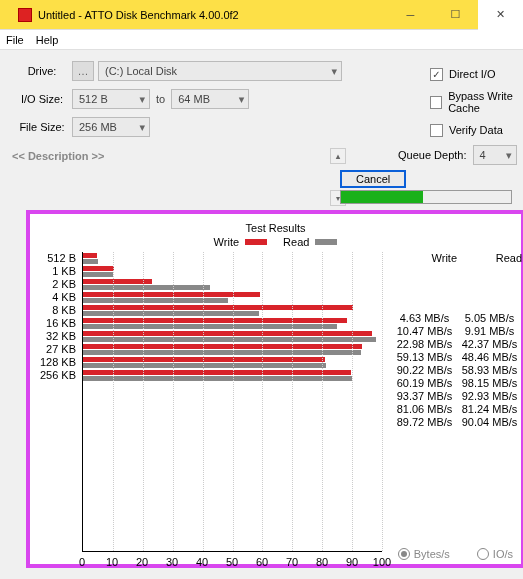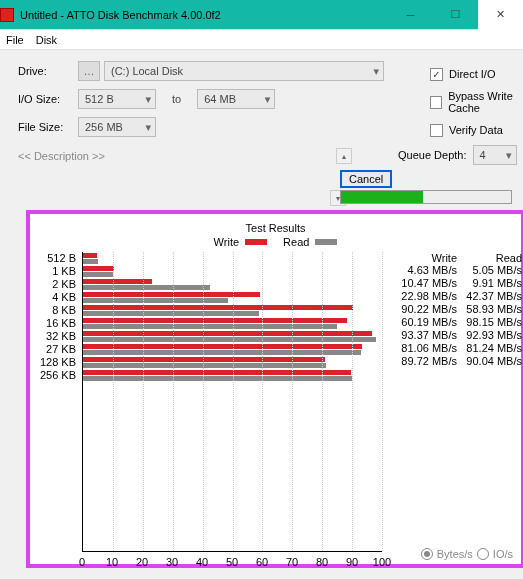--- a/index.html
+++ b/index.html
@@ -1,40 +1,40 @@
 <!DOCTYPE html>
 <html><head>
 <meta charset="utf-8">
 <style>
 * { box-sizing: border-box; margin: 0; padding: 0; font-family: "Segoe UI", Tahoma, sans-serif; font-size: 11px; }
 body { background: #f0f0f0; width: 523px; height: 579px; overflow: hidden; }
-.titlebar { background: #14b8a6; height: 30px; display: flex; align-items: center; padding-left: 0; border-bottom: 1px solid #ddd; }
+.titlebar { background: #fde047; height: 30px; display: flex; align-items: center; padding-left: 18px; border-bottom: 1px solid #ddd; }
 .titlebar .app-icon { width: 14px; height: 14px; background: #d22; border: 1px solid #a00; margin-right: 6px; }
 .titlebar .title { flex: 1; color: #000; }
 .titlebar .winbtn { width: 45px; height: 30px; display: flex; align-items: center; justify-content: center; color: #444; }
 .titlebar .winbtn.close { background: #fff; }
 .menubar { background: #fff; height: 20px; display: flex; align-items: center; padding-left: 6px; gap: 12px; border-bottom: 1px solid #e0e0e0; }
 .menubar span { color: #000; }
-.content { padding: 10px 18px; }
+.content { padding: 10px 12px; text-align: center; }
 .row { display: flex; align-items: center; margin-bottom: 6px; height: 22px; }
 .label { width: 60px; color: #000; }
 .dd-btn { width: 22px; height: 20px; background: #ddd; border: 1px solid #bbb; display: flex; align-items: center; justify-content: center; margin-right: 4px; color: #666; }
 .select { height: 20px; background: #eaeaea; border: 1px solid #bbb; display: flex; align-items: center; padding: 0 6px; position: relative; color: #444; }
 .select .caret { position: absolute; right: 4px; color: #666; }
 .chk-row { display: flex; align-items: center; gap: 6px; }
 .chk { width: 13px; height: 13px; border: 1px solid #888; background: #fff; display: flex; align-items: center; justify-content: center; font-size: 10px; color: #444; }
 .right-col { position: absolute; left: 430px; top: 60px; width: 110px; }
 .right-col .chk-row { height: 28px; }
 .qd-row { position: absolute; left: 398px; top: 145px; display: flex; align-items: center; gap: 6px; }
-.desc-bar { position: relative; height: 24px; display: flex; align-items: center; }
+.desc-bar { position: relative; height: 24px; display: flex; align-items: center; font-weight: bold; }
 .desc-label { color: #888; }
 .scroll-up { position: absolute; left: 318px; width: 16px; height: 16px; border: 1px solid #ccc; background: #f0f0f0; display: flex; align-items: center; justify-content: center; font-size: 8px; color: #666; }
 .bench-row { position: absolute; left: 340px; top: 170px; display: flex; align-items: center; gap: 4px; }
 .bench-text { color: #000; }
-.cancel-btn { border: 2px solid #0a5fd8; background: #eaeaea; padding: 1px 7px; }
+.cancel-btn { border: 2px solid #0a5fd8; background: #eaeaea; padding: 1px 14px; }
 .progress { position: absolute; left: 340px; top: 190px; width: 172px; height: 14px; border: 1px solid #999; background: #eee; }
 .progress-fill { height: 100%; background: #1ab11a; }
 .scroll-down { position: absolute; left: 330px; top: 190px; width: 16px; height: 16px; border: 1px solid #ccc; background: #f0f0f0; display: flex; align-items: center; justify-content: center; font-size: 8px; color: #666; }
 .chart-panel { position: absolute; left: 26px; top: 210px; width: 499px; height: 358px; border: 4px solid #d946ef; background: #fff; padding: 8px 6px; }
 .chart-title { text-align: center; color: #000; }
 .legend { display: flex; justify-content: center; gap: 16px; margin-top: 2px; }
 .legend-item { display: flex; align-items: center; gap: 6px; }
 .leg-swatch { width: 22px; height: 6px; }
 .plot-wrap { position: relative; margin-top: 4px; height: 300px; }
 .ylabels { position: absolute; left: 0; top: 0; width: 44px; }
@@ -44,58 +44,58 @@
 .bar-w { position: absolute; top: 1px; height: 5px; background: #d8232a; }
 .bar-r { position: absolute; top: 7px; height: 5px; background: #888; }
 .grid { position: absolute; top: 0; bottom: 0; border-left: 1px dotted #ccc; }
 .xticks { position: absolute; left: 46px; top: 304px; width: 300px; height: 14px; }
 .xticks span { position: absolute; transform: translateX(-50%); color: #000; }
 .xlabel { position: absolute; left: 46px; top: 320px; width: 300px; text-align: center; color: #000; }
 .data-cols { position: absolute; left: 356px; top: 0; width: 130px; }
 .data-head { display: flex; }
 .data-head div { flex: 1; text-align: right; color: #000; }
 .data-row { display: flex; height: 13px; }
-.data-row div { flex: 1; text-align: right; color: #000; line-height: 13px; }
-.radios { position: absolute; right: 8px; bottom: 4px; display: flex; gap: 4px; }
+.data-row div { flex: 1; text-align: center; color: #000; line-height: 13px; margin-top: 48px; }
+.radios { position: absolute; right: 8px; bottom: 4px; display: flex; gap: 27px; }
 .radio-item { display: flex; align-items: center; gap: 4px; color: #888; }
 .radio { width: 12px; height: 12px; border: 1px solid #888; border-radius: 50%; display: flex; align-items: center; justify-content: center; }
 .radio.sel::after { content: ""; width: 6px; height: 6px; background: #888; border-radius: 50%; }
 </style>
 </head>
 <body>
 
 <div class="titlebar">
   <div class="app-icon"></div>
   <div class="title">Untitled - ATTO Disk Benchmark 4.00.0f2</div>
   <div class="winbtn">─</div>
   <div class="winbtn">☐</div>
   <div class="winbtn close">✕</div>
 </div>
 
 <div class="menubar">
   <span>File</span>
-  <span>Disk</span>
+  <span>Help</span>
 </div>
 
 <div class="content">
   <div class="row">
     <div class="label">Drive:</div>
     <div class="dd-btn">…</div>
-    <div class="select" style="width:280px">
+    <div class="select" style="width:244px">
       <span>(C:) Local Disk</span>
       <span class="caret">▾</span>
     </div>
   </div>
   <div class="row">
     <div class="label">I/O Size:</div>
     <div class="select" style="width:78px">
       <span>512 B</span>
       <span class="caret">▾</span>
     </div>
-    <span style="margin:0 16px;color:#444">to</span>
+    <span style="margin:0 6px;color:#444">to</span>
     <div class="select" style="width:78px">
       <span>64 MB</span>
       <span class="caret">▾</span>
     </div>
   </div>
   <div class="row">
     <div class="label">File Size:</div>
     <div class="select" style="width:78px">
       <span>256 MB</span>
       <span class="caret">▾</span>
@@ -241,20 +241,24 @@
           </div>
           <div class="data-row">
             <div>10.47 MB/s</div>
             <div>9.91 MB/s</div>
           </div>
           <div class="data-row">
             <div>22.98 MB/s</div>
             <div>42.37 MB/s</div>
           </div>
           <div class="data-row">
+            <div>59.13 MB/s</div>
+            <div>48.46 MB/s</div>
+          </div>
+          <div class="data-row">
             <div>90.22 MB/s</div>
             <div>58.93 MB/s</div>
           </div>
           <div class="data-row">
             <div>60.19 MB/s</div>
             <div>98.15 MB/s</div>
           </div>
           <div class="data-row">
             <div>93.37 MB/s</div>
             <div>92.93 MB/s</div>

